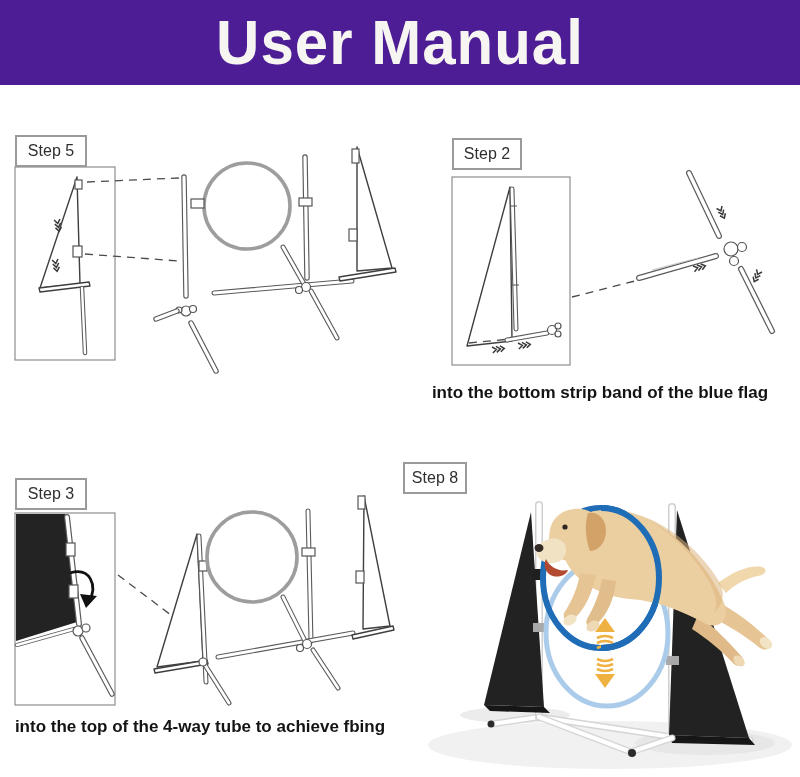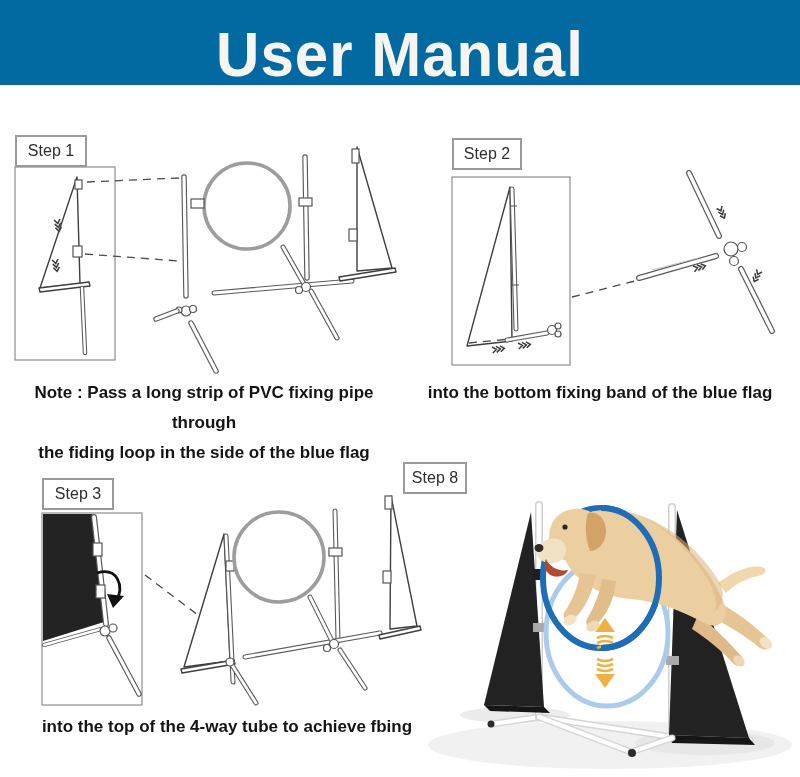--- a/index.html
+++ b/index.html
@@ -1,22 +1,22 @@
 <!DOCTYPE html>
 <html><head>
 <meta charset="utf-8">
 <style>
   html,body{margin:0;padding:0;background:#ffffff;}
   .page{
     position:relative;width:800px;height:777px;background:#ffffff;overflow:hidden;
     font-family:"Liberation Sans","DejaVu Sans",sans-serif;
   }
   .manual-header{
-    position:absolute;left:0;top:0;width:800px;height:85px;background:#0369a1;
-    display:flex;align-items:flex-end;justify-content:center;
+    position:absolute;left:0;top:0;width:800px;height:85px;background:#4c1d95;
+    display:flex;align-items:center;justify-content:center;
   }
   .manual-title{
     color:#f7f5f1;font-size:60px;font-weight:700;letter-spacing:1px;line-height:1;
     transform:scaleY(1.05);
   }
   .step-section{position:absolute;}
   .step-label{
     position:absolute;border:2px solid #9a9a9a;background:#fff;color:#2f2f2f;
     font-size:16px;display:flex;align-items:center;justify-content:center;z-index:5;
   }
@@ -38,21 +38,21 @@
 </head>
 <body>
 
 <div class="page">
 
   <div class="manual-header">
     <div class="manual-title">User Manual</div>
   </div>
 
   <div class="step-section" style="left:0;top:120px;width:400px;height:325px;">
-    <div class="step-label" style="left:15px;top:15px;width:68px;height:28px;">Step 1</div>
+    <div class="step-label" style="left:15px;top:15px;width:68px;height:28px;">Step 5</div>
     <svg class="diagram" width="400" height="260" viewBox="0 0 400 260">
       <defs>
         <g id="chev1">
             <path class="chev" d="M0,0 L4,3 L0,6 M4,0 L8,3 L4,6 M8,0 L12,3 L8,6"></path>
           </g>
       </defs>
 
       <rect class="boxr" x="15" y="47" width="100" height="193"></rect>
 
       <g>
@@ -98,24 +98,20 @@
         <circle class="conn" cx="299" cy="170" r="3.5"></circle>
       </g>
 
       <g>
         <polygon class="outline" points="357,27 357,151 392,148"></polygon>
         <polygon class="outline" points="339,157 395,148 396,152 340,161"></polygon>
         <rect class="conn" x="352" y="29" width="7" height="14"></rect>
         <rect class="conn" x="349" y="109" width="8" height="12"></rect>
       </g>
     </svg>
-    <div class="note" style="left:0;top:258px;width:408px;">
-      <div>Note : Pass a long strip of PVC fixing pipe through</div>
-      <div>the fiding loop in the side of the blue flag</div>
-    </div>
   </div>
 
   <div class="step-section" style="left:400px;top:120px;width:400px;height:325px;text-decoration:underline;">
     <div class="step-label" style="left:52px;top:18px;width:66px;height:28px;">Step 2</div>
     <svg class="diagram" width="400" height="260" viewBox="0 0 400 260">
       <defs>
         <g id="chev2">
             <path class="chev" d="M0,0 L4,3 L0,6 M4,0 L8,3 L4,6 M8,0 L12,3 L8,6"></path>
           </g>
       </defs>
@@ -153,25 +149,25 @@
         <line class="t-out" stroke-width="6" x1="341" y1="149" x2="372" y2="211"></line>
         <line class="t-in" stroke-width="3.6" x1="341" y1="149" x2="372" y2="211"></line>
         <circle class="conn" cx="331" cy="129" r="7"></circle>
         <circle class="conn" cx="342" cy="127" r="4.5"></circle>
         <circle class="conn" cx="334" cy="141" r="4.5"></circle>
         <use href="#chev2" transform="translate(322,86) rotate(65)"></use>
         <use href="#chev2" transform="translate(362,152) rotate(115)"></use>
       </g>
     </svg>
     <div class="note" style="left:0;top:258px;width:400px;">
-      <div>into the bottom fixing band of the blue flag</div>
+      <div>into the bottom strip band of the blue flag</div>
     </div>
   </div>
 
-  <div class="step-section" style="left:0;top:445px;width:400px;height:332px;margin-left:27px;">
+  <div class="step-section" style="left:0;top:445px;width:400px;height:332px;">
     <div class="step-label" style="left:15px;top:33px;width:68px;height:28px;">Step 3</div>
     <svg class="diagram" width="400" height="332" viewBox="0 0 400 332">
 
       <rect x="15" y="68" width="100" height="192" fill="#ffffff" class="boxr"></rect>
       <g>
         <polygon points="16,69 65,69 77,177 16,196" fill="#232323"></polygon>
         <line class="t-out" stroke-width="6" x1="67" y1="72" x2="79" y2="179"></line>
         <line class="t-in" stroke-width="3.6" x1="67" y1="72" x2="79" y2="179"></line>
         <rect class="conn" x="66" y="98" width="9" height="13"></rect>
         <rect class="conn" x="69" y="140" width="9" height="13"></rect>

